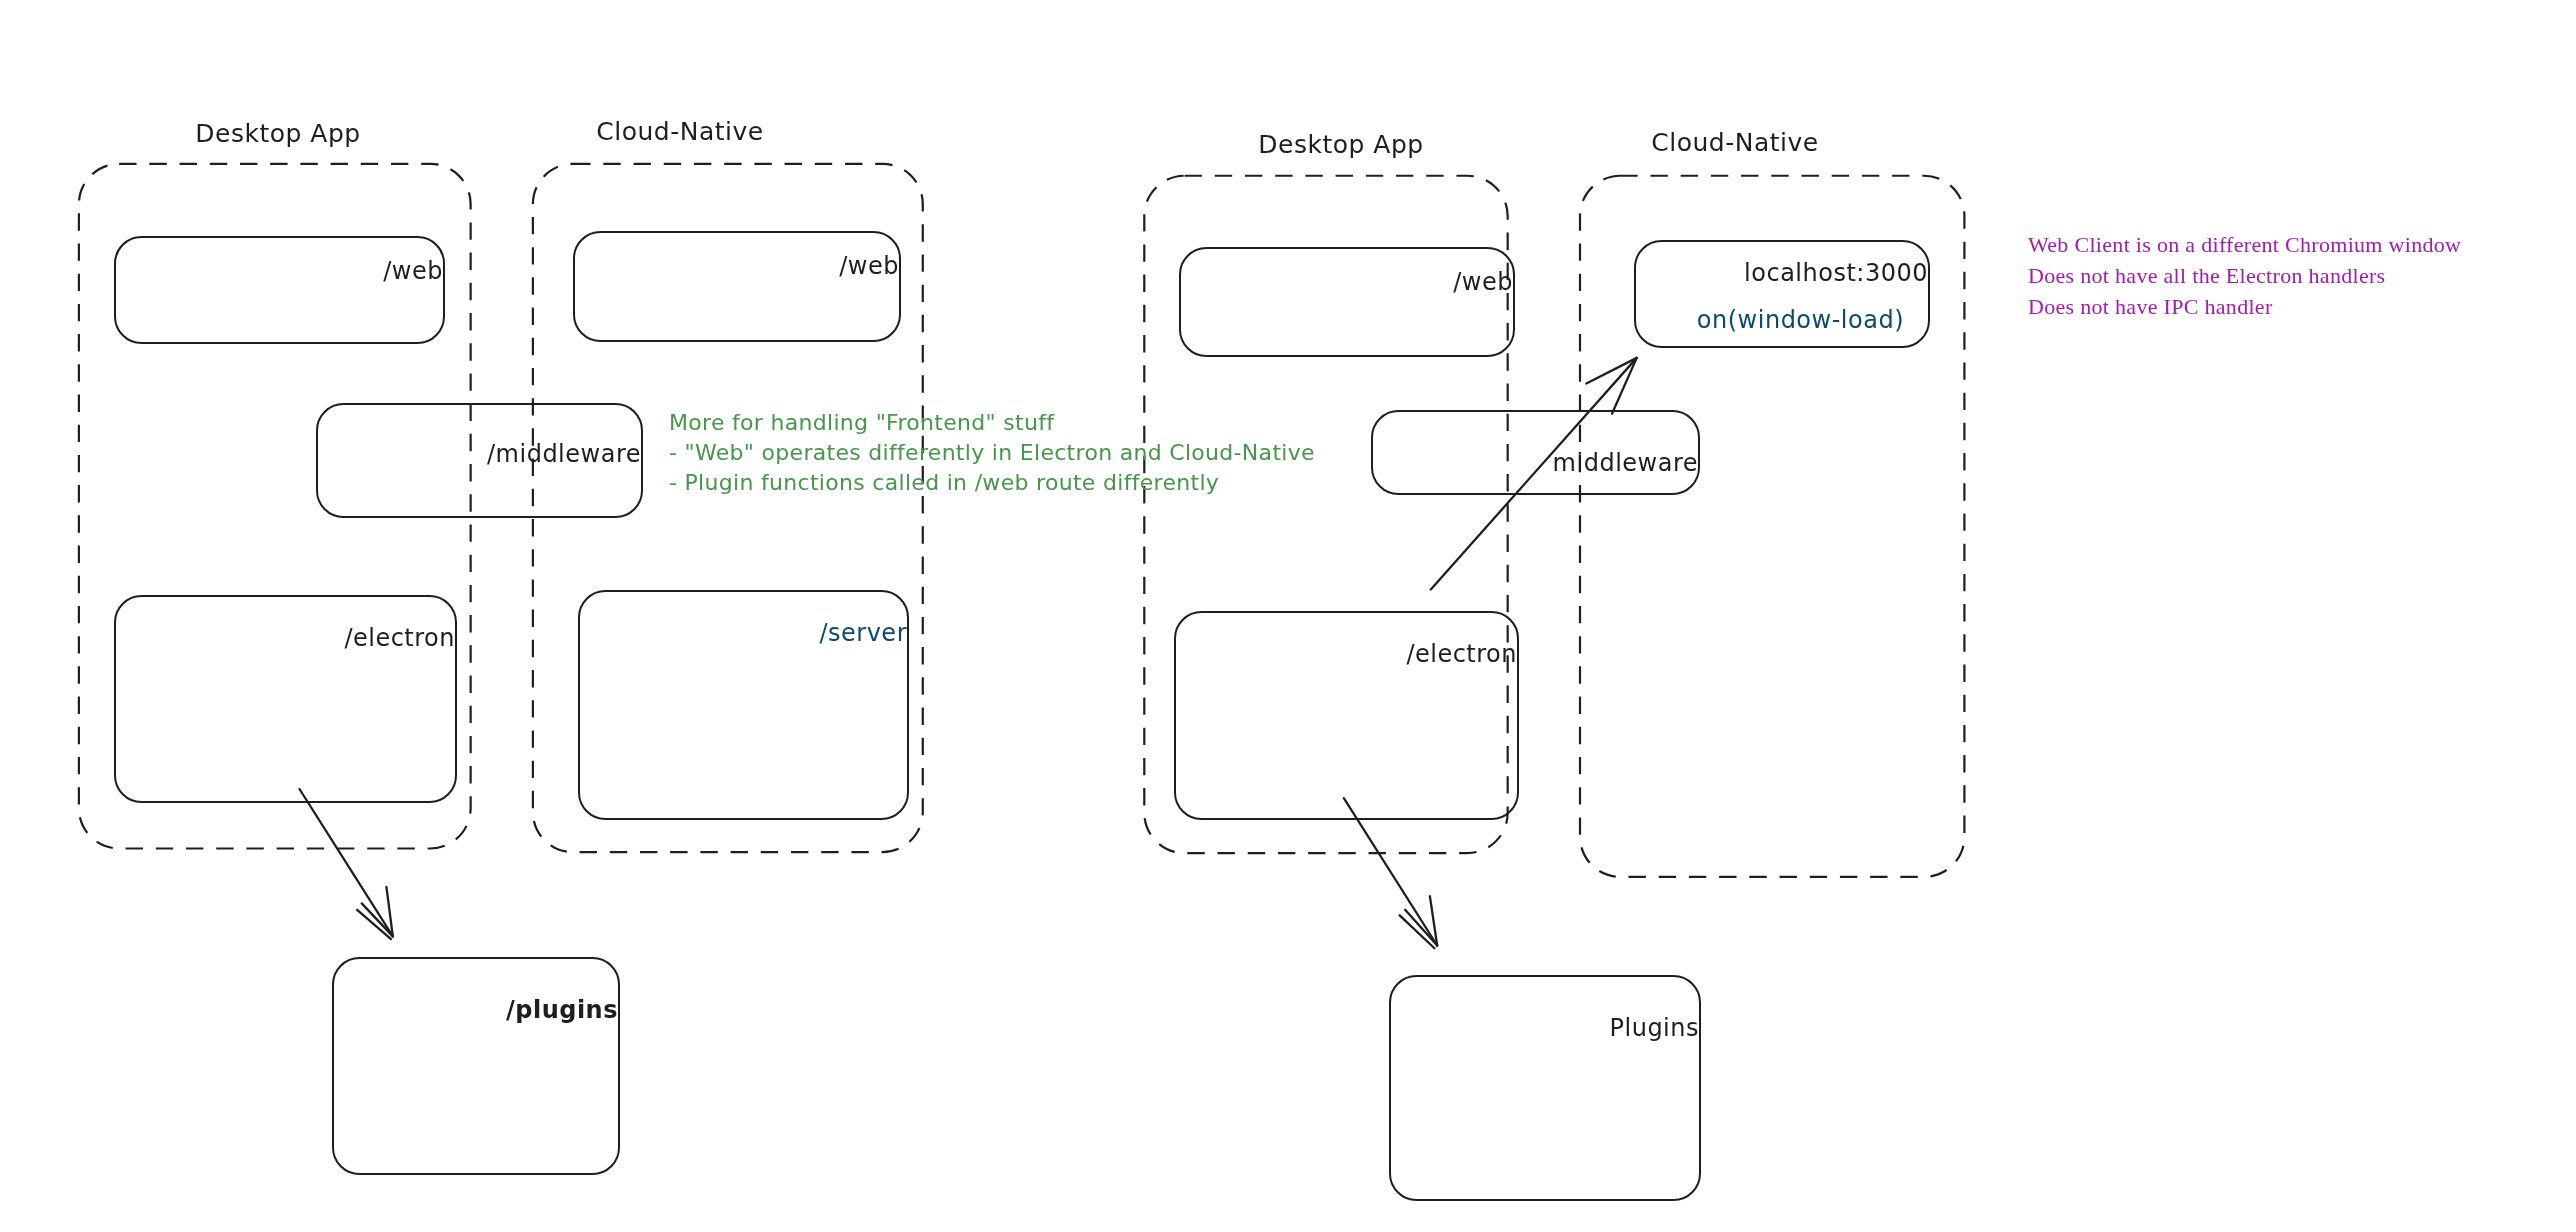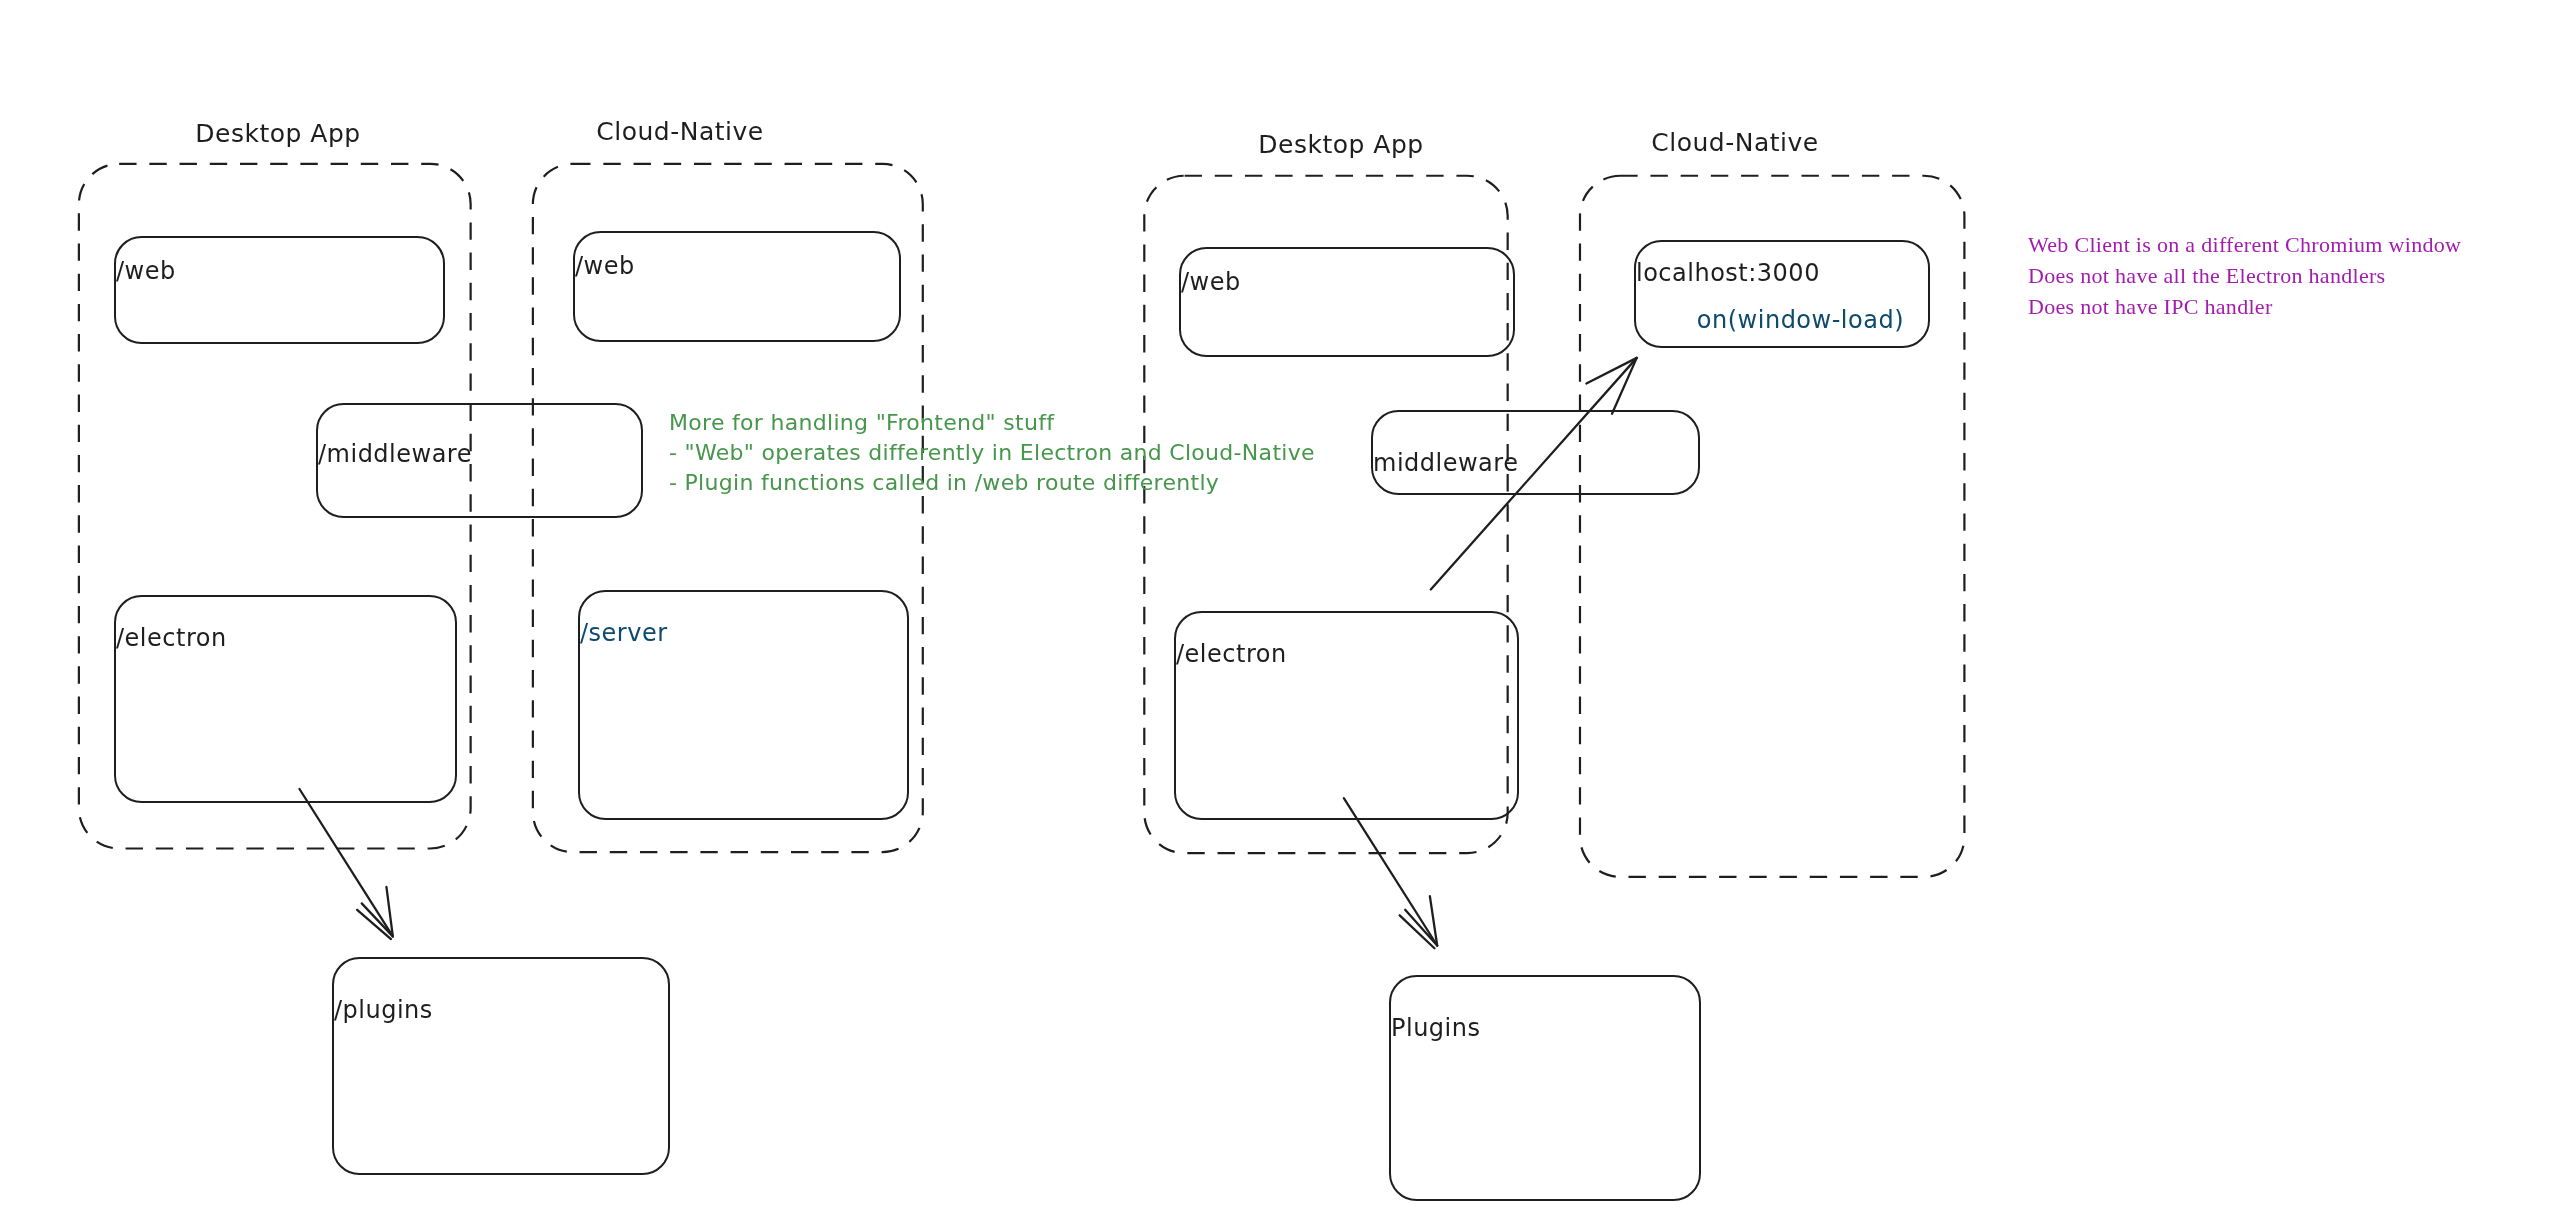--- a/index.html
+++ b/index.html
@@ -27,21 +27,21 @@
     letter-spacing: 0.5px;
     text-align: center;
     white-space: nowrap;
   }
   .node {
     position: absolute;
     z-index: 3;
     border: 2.1px solid #1e1e1e;
     border-radius: 27.5px;
     background: transparent;
-    text-align: left;
+    text-align: right;
     box-sizing: border-box;
   }
   .node .label {
     display: block;
     font-size: 24px;
     letter-spacing: 0.5px;
     color: #1e1e1e;
     white-space: nowrap;
   }
   .label.red { color: #0c4a6e; }
@@ -96,21 +96,21 @@
   </div>
 
   <div class="node" style="left:114px; top:595px; width:343px; height:208px;">
     <span class="label" style="margin-top:26.5px;">/electron</span>
   </div>
 
   <div class="node" style="left:569px; top:590px; width:331px; height:230px;margin-left:9px;">
     <span class="label red" style="margin-top:26.5px;">/server</span>
   </div>
 
-  <div class="node" style="left:332px; top:957px; width:338px; height:218px;">
+  <div class="node" style="left:332px; top:957px; width:288px; height:218px;font-weight:bold;">
     <span class="label" style="margin-top:37px;">/plugins</span>
   </div>
 
   <div class="group-title" style="left:1257px; top:130px; width:168px;">Desktop App</div>
 
   <div class="group-title" style="left:1651px; top:128px; width:168px;">Cloud-Native</div>
 
   <div class="node" style="left:1179px; top:247px; width:336px; height:110px;">
     <span class="label" style="margin-top:19px;">/web</span>
   </div>

